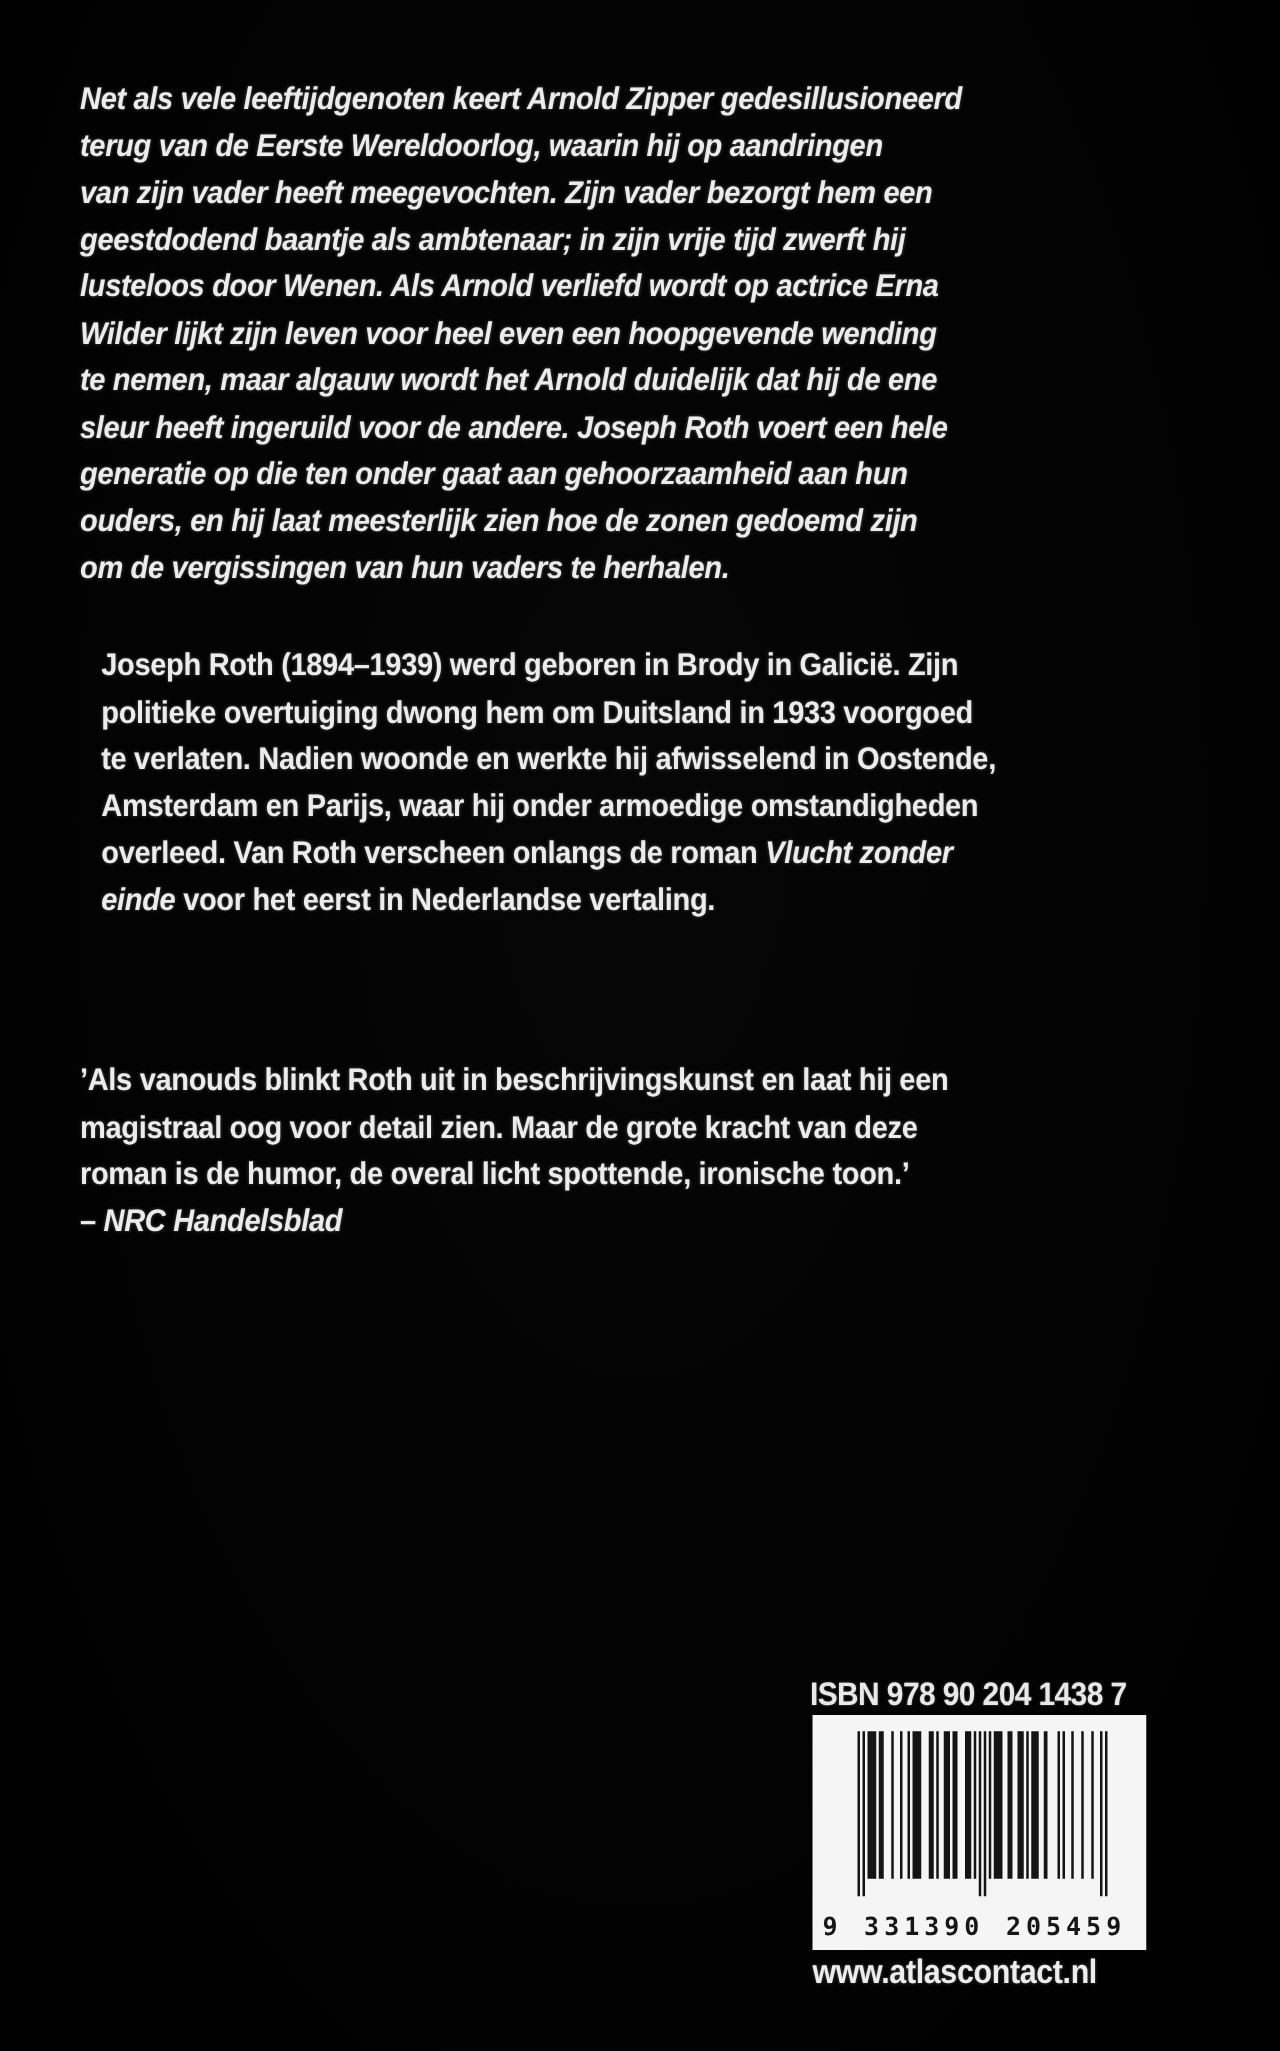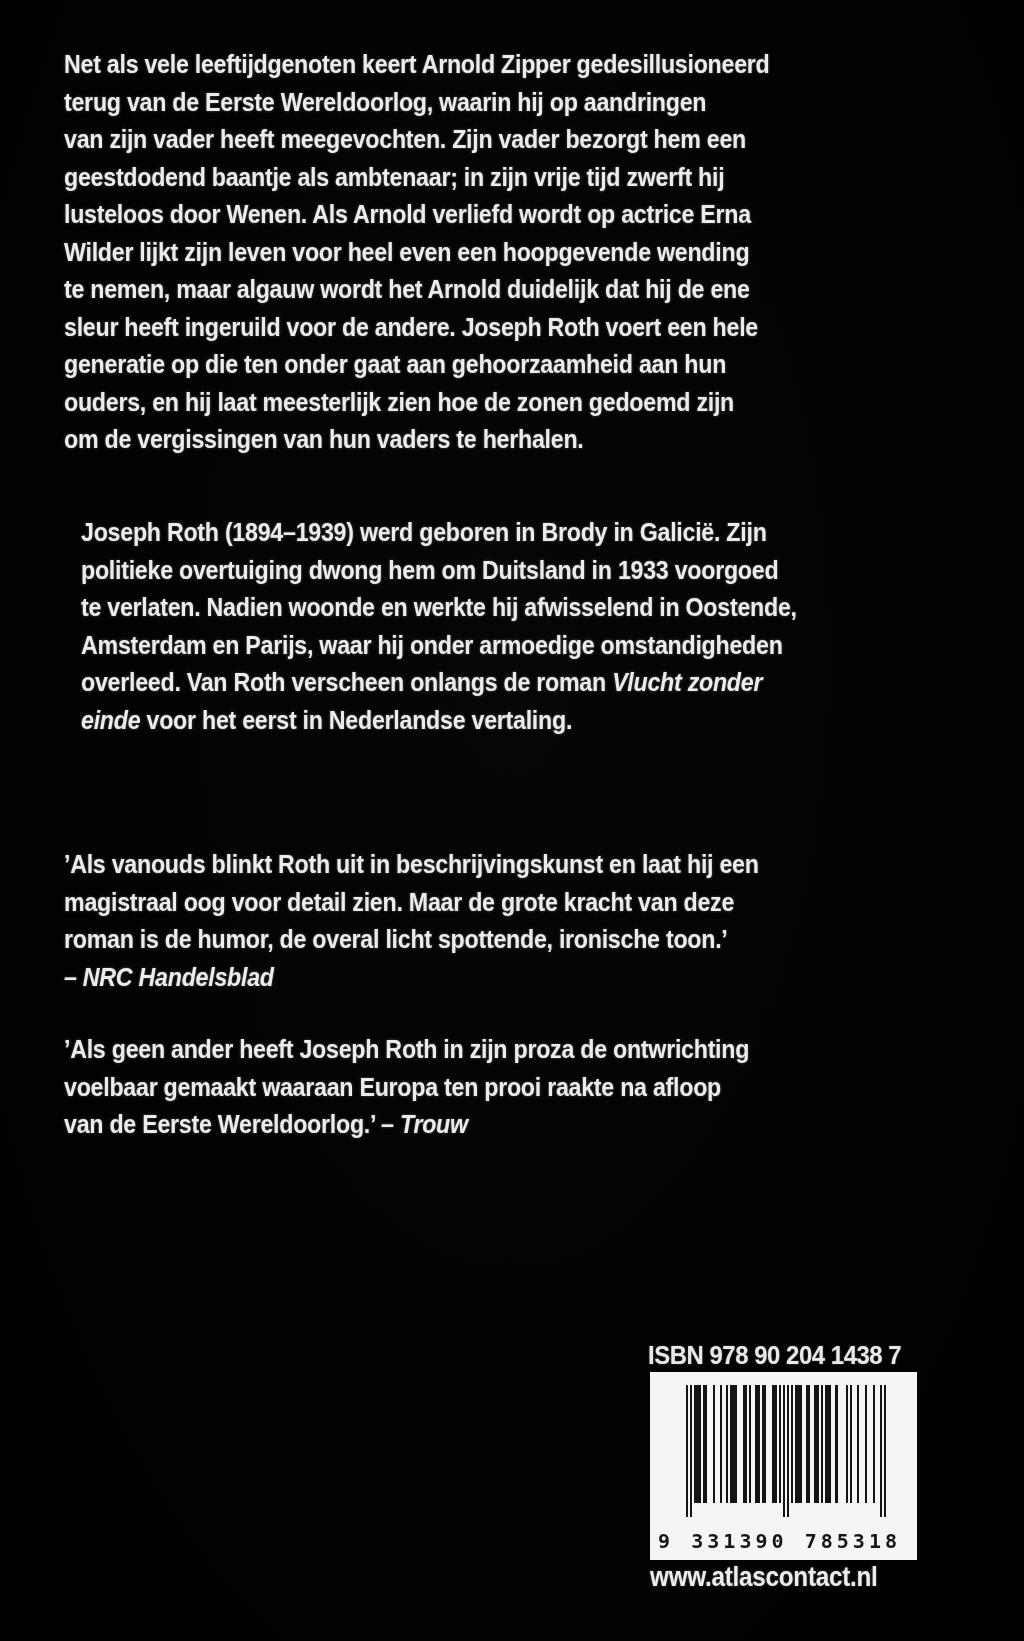--- a/index.html
+++ b/index.html
@@ -26,21 +26,21 @@
     text-shadow: 0 0 3px rgba(235, 235, 235, 0.35);
   }
   .tline {
     white-space: pre;
     transform: scaleX(0.93);
     transform-origin: 0 0;
   }
   .seg.it {
     font-style: italic;
   }
-  #blurb        { top: 46px; }
+  #blurb        { top: 61px; font-style: italic; }
   #bio          { top: 514px; margin-left: 17px; }
   #quote-nrc    { top: 846px; }
   #quote-trouw  { top: 1031px; }
 
   .isbn-label {
     position: absolute;
     left: 648px;
     top: 1340px;
     color: #e8e8e8;
     font-size: 26px;
@@ -131,25 +131,20 @@
       <div class="tline"><span class="seg it">einde</span><span class="seg"> voor het eerst in Nederlandse vertaling.</span></div>
     </div>
 
   <div class="textblock" id="quote-nrc">
       <div class="tline"><span class="seg">’Als vanouds blinkt Roth uit in beschrijvingskunst en laat hij een</span></div>
       <div class="tline"><span class="seg">magistraal oog voor detail zien. Maar de grote kracht van deze</span></div>
       <div class="tline"><span class="seg">roman is de humor, de overal licht spottende, ironische toon.’</span></div>
       <div class="tline"><span class="seg">– </span><span class="seg it">NRC Handelsblad</span></div>
     </div>
 
-  <div class="textblock" id="quote-trouw">
-      <div class="tline"><span class="seg">’Als geen ander heeft Joseph Roth in zijn proza de ontwrichting</span></div>
-      <div class="tline"><span class="seg">voelbaar gemaakt waaraan Europa ten prooi raakte na afloop</span></div>
-      <div class="tline"><span class="seg">van de Eerste Wereldoorlog.’ – </span><span class="seg it">Trouw</span></div>
-    </div>
 
   <div class="isbn-label">ISBN 978 90 204 1438 7</div>
 
   <div class="barcode-box">
     <div class="barcode-bars">
         <div class="bar guard" style="left: 0%; width: 1.05263%;"></div>
         <div class="bar guard" style="left: 2.10526%; width: 1.05263%;"></div>
         <div class="bar" style="left: 4.21053%; width: 3.15789%;"></div>
         <div class="bar" style="left: 8.42105%; width: 2.10526%;"></div>
         <div class="bar" style="left: 13.6842%; width: 1.05263%;"></div>
@@ -175,19 +170,19 @@
         <div class="bar" style="left: 82.1053%; width: 1.05263%;"></div>
         <div class="bar" style="left: 85.2632%; width: 1.05263%;"></div>
         <div class="bar" style="left: 89.4737%; width: 1.05263%;"></div>
         <div class="bar" style="left: 93.6842%; width: 1.05263%;"></div>
         <div class="bar guard" style="left: 96.8421%; width: 1.05263%;"></div>
         <div class="bar guard" style="left: 98.9474%; width: 1.05263%;"></div>
       </div>
     <div class="barcode-digits">
       <span class="grp">9</span>
       <span class="grp">331390</span>
-      <span class="grp">785318</span>
+      <span class="grp">205459</span>
     </div>
   </div>
 
   <div class="website">www.atlascontact.nl</div>
 
 </div>
 
 </body></html>

